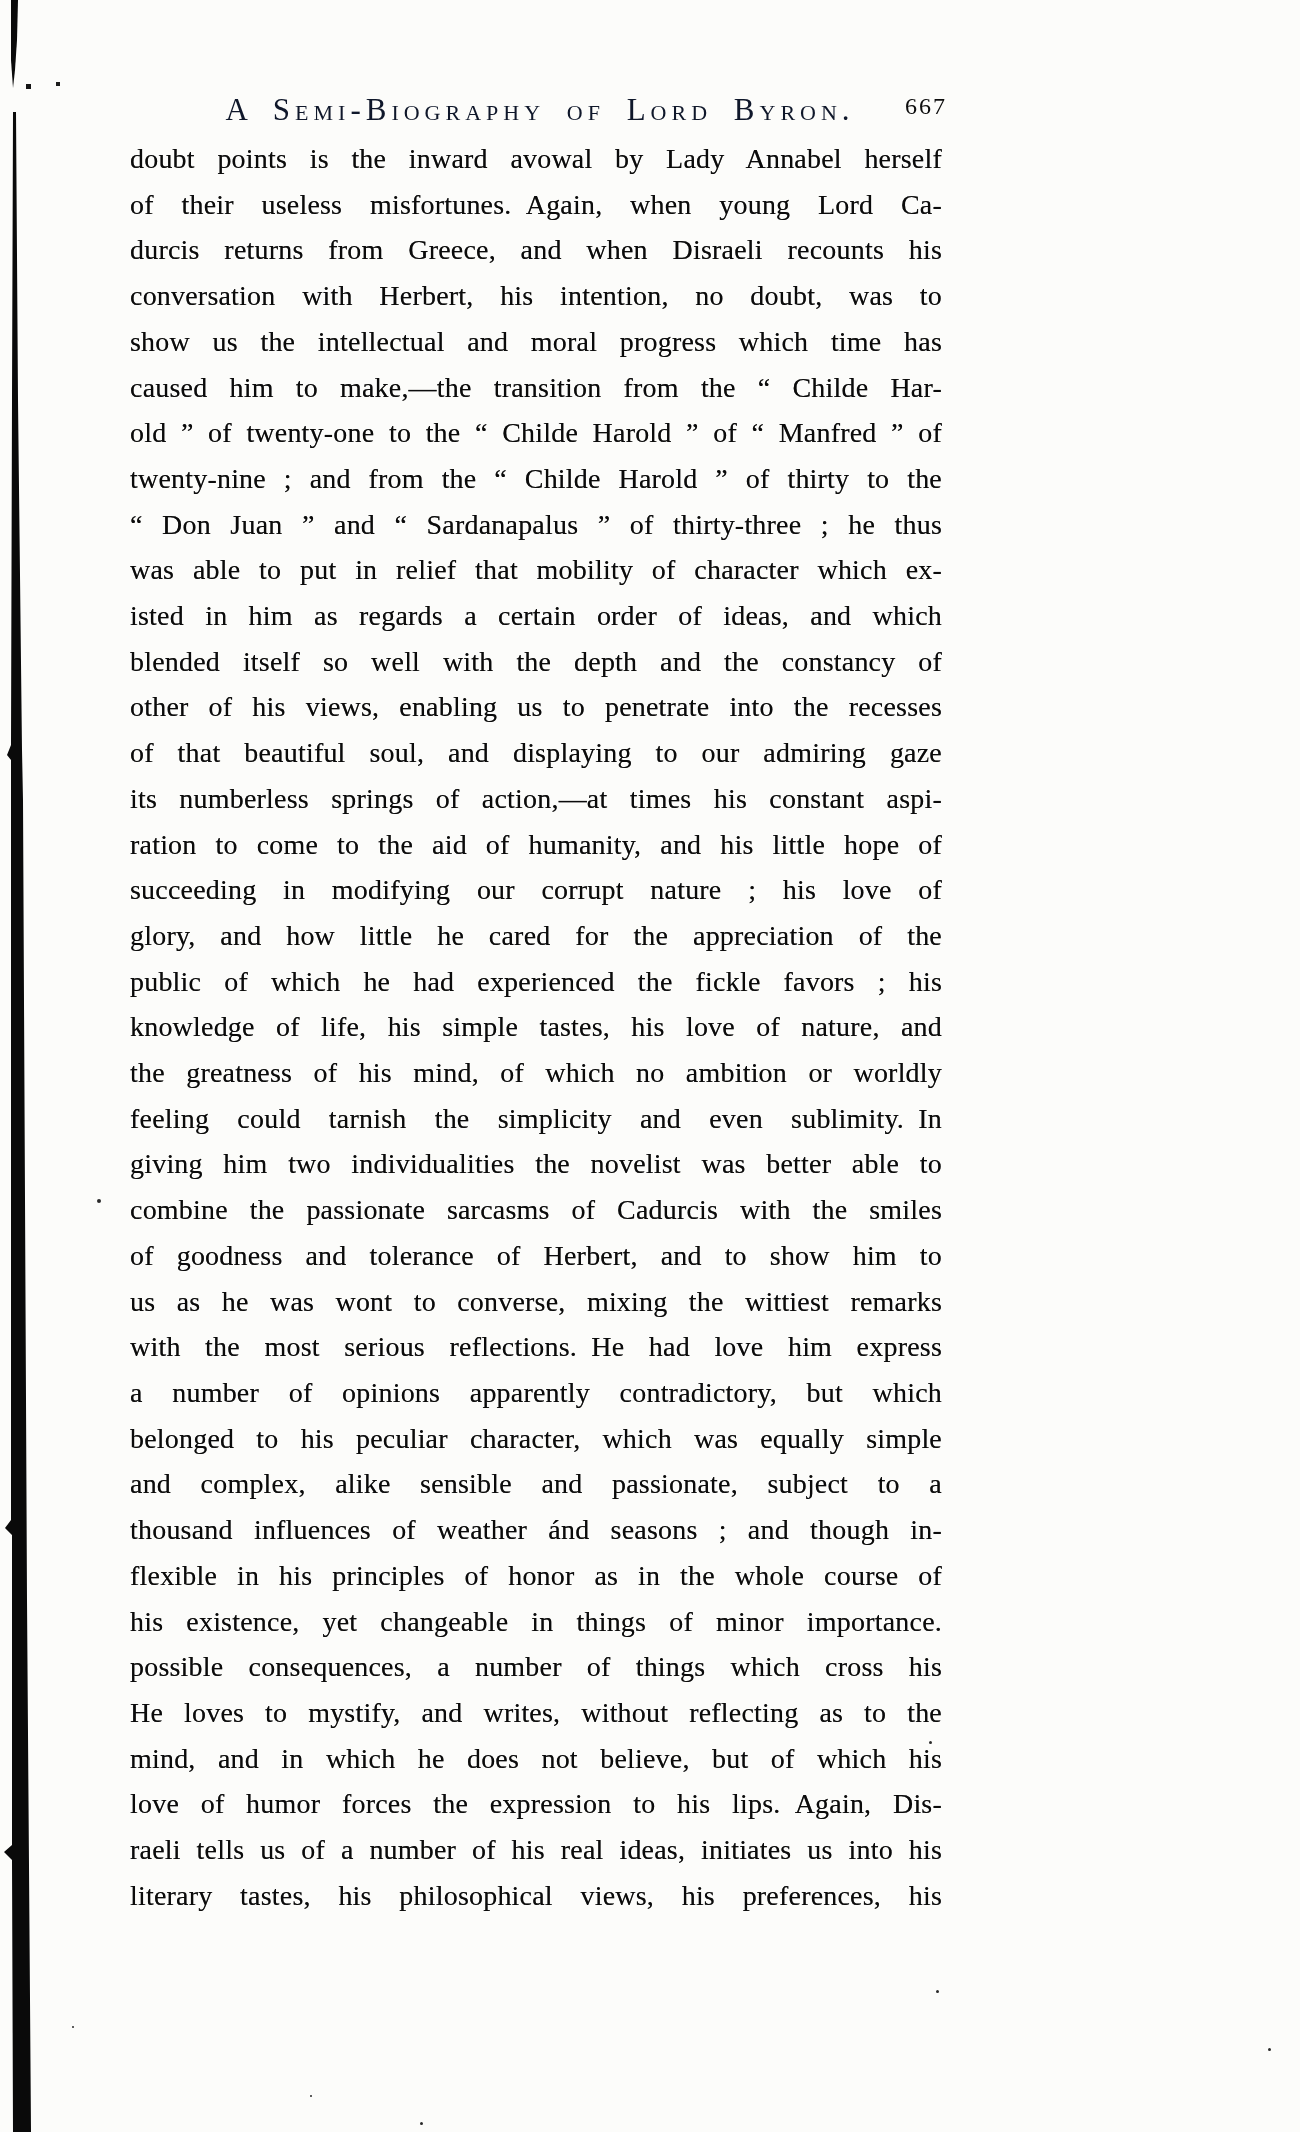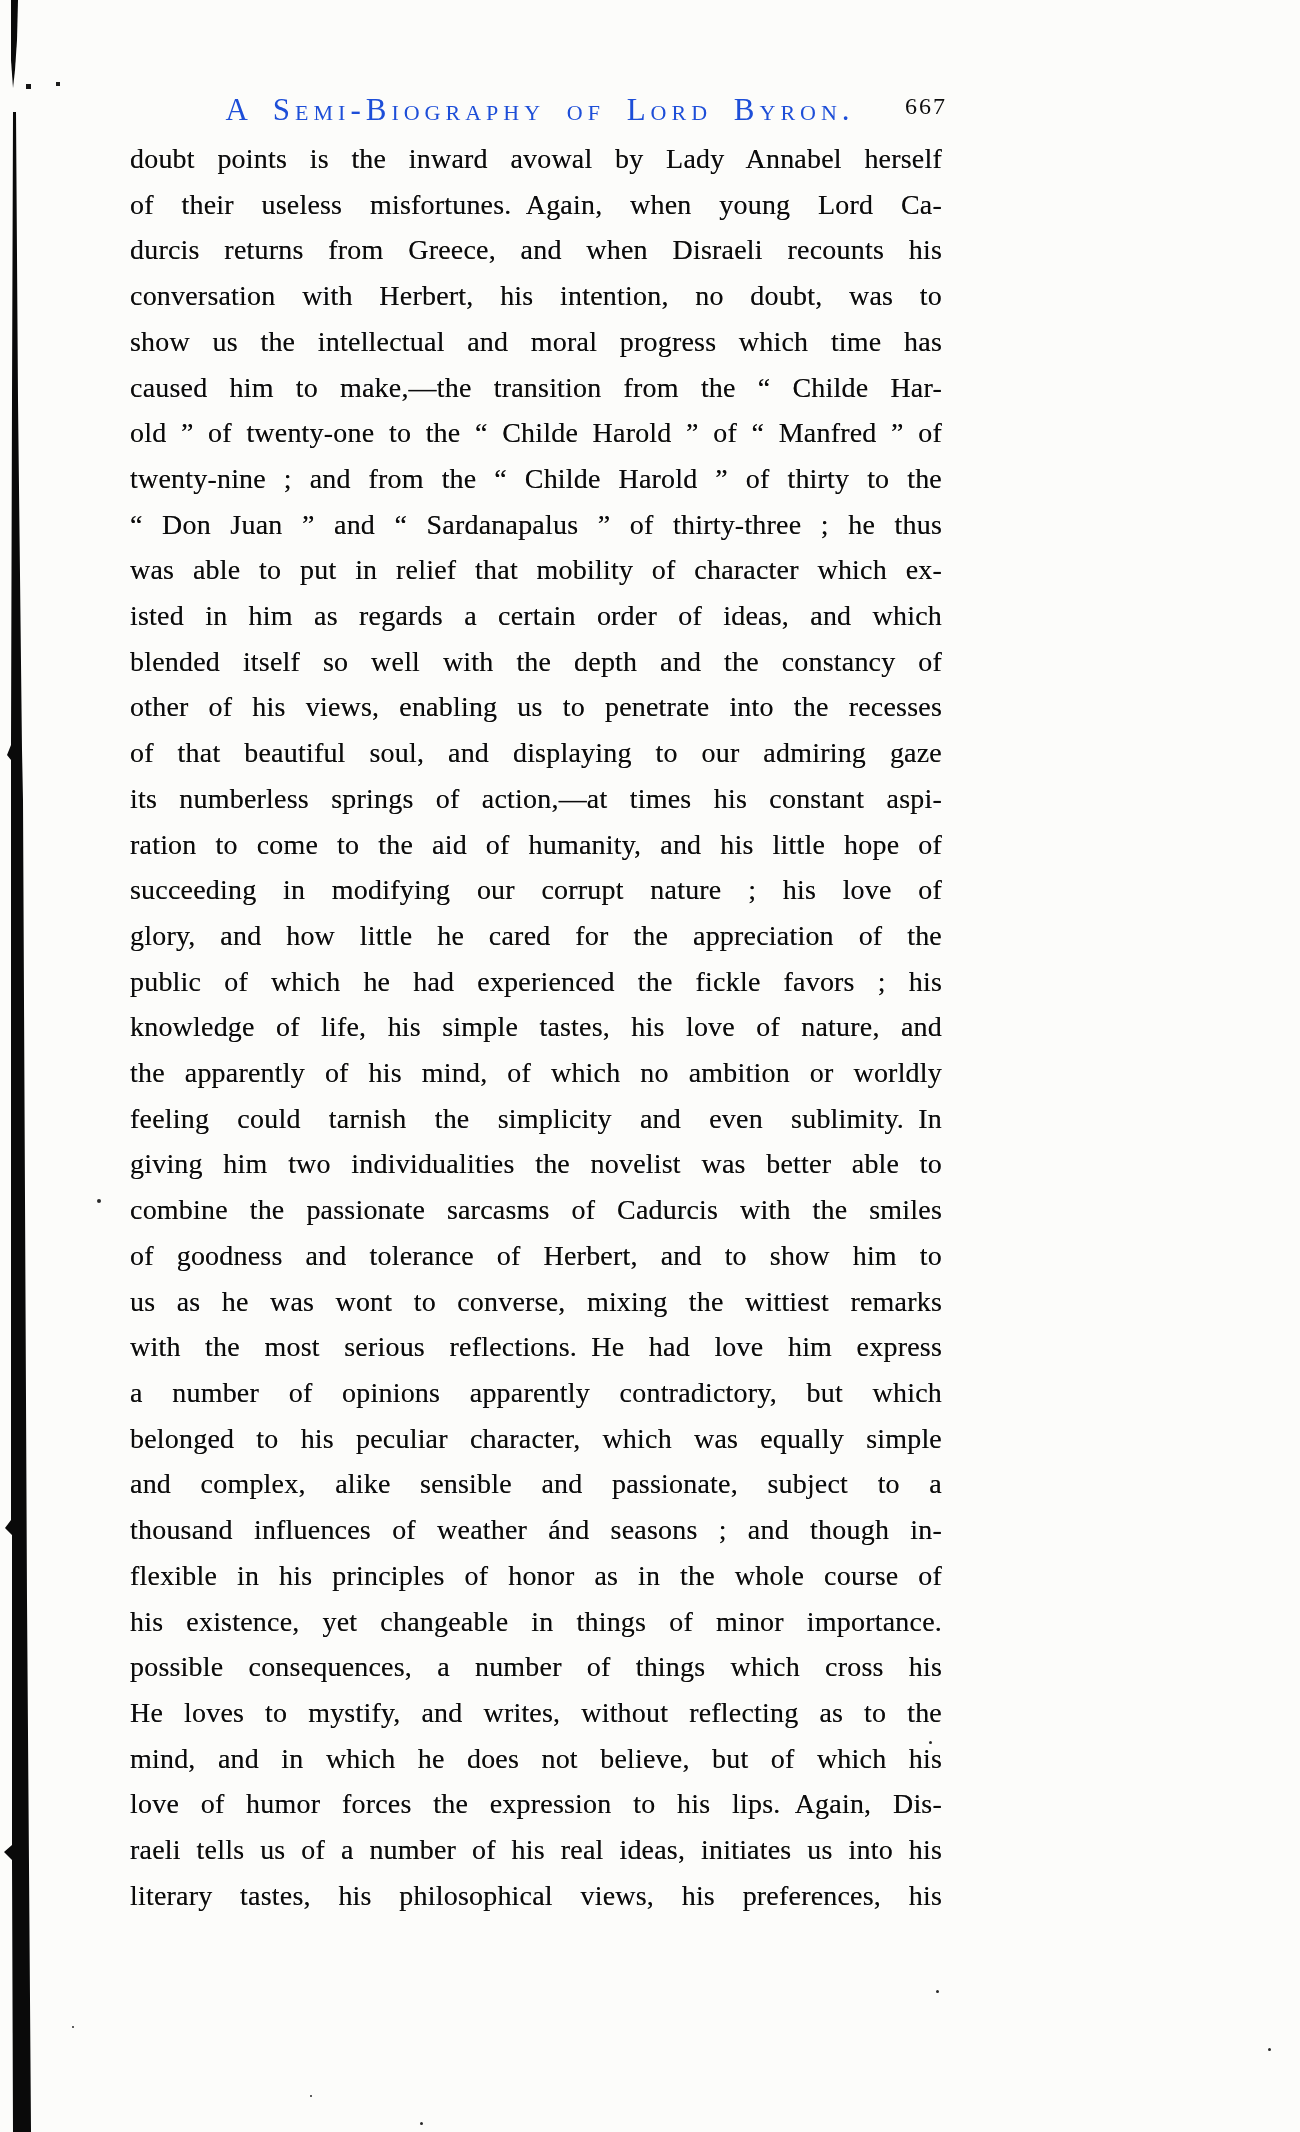--- a/index.html
+++ b/index.html
@@ -15,21 +15,21 @@
     position:absolute;
     top:92px;left:133px;width:814px;height:40px;
   }
   .running-head{
     text-align:center;
     font-variant-caps:small-caps;
     font-size:31px;
     letter-spacing:5px;
     word-spacing:9px;
     white-space:nowrap;
-    color:#1d4ed8;
+    color:#0f172a;
   }
   .page-number{
     position:absolute;
     right:0;top:1px;
     font-size:24px;
     letter-spacing:2px;
     color:#0d0d0d;
   }
   .text-block{
     position:absolute;
@@ -88,21 +88,21 @@
       <div class="line">isted in him as regards a certain order of ideas, and which</div>
       <div class="line">blended itself so well with the depth and the constancy of</div>
       <div class="line">other of his views, enabling us to penetrate into the recesses</div>
       <div class="line">of that beautiful soul, and displaying to our admiring gaze</div>
       <div class="line">its numberless springs of action,—at times his constant aspi-</div>
       <div class="line">ration to come to the aid of humanity, and his little hope of</div>
       <div class="line">succeeding in modifying our corrupt nature ; his love of</div>
       <div class="line">glory, and how little he cared for the appreciation of the</div>
       <div class="line">public of which he had experienced the fickle favors ; his</div>
       <div class="line">knowledge of life, his simple tastes, his love of nature, and</div>
-      <div class="line">the apparently of his mind, of which no ambition or worldly</div>
+      <div class="line">the greatness of his mind, of which no ambition or worldly</div>
       <div class="line">feeling could tarnish the simplicity and even sublimity. In</div>
       <div class="line">giving him two individualities the novelist was better able to</div>
       <div class="line">combine the passionate sarcasms of Cadurcis with the smiles</div>
       <div class="line">of goodness and tolerance of Herbert, and to show him to</div>
       <div class="line">us as he was wont to converse, mixing the wittiest remarks</div>
       <div class="line">with the most serious reflections. He had love him express</div>
       <div class="line">a number of opinions apparently contradictory, but which</div>
       <div class="line">belonged to his peculiar character, which was equally simple</div>
       <div class="line">and complex, alike sensible and passionate, subject to a</div>
       <div class="line">thousand influences of weather ánd seasons ; and though in-</div>

